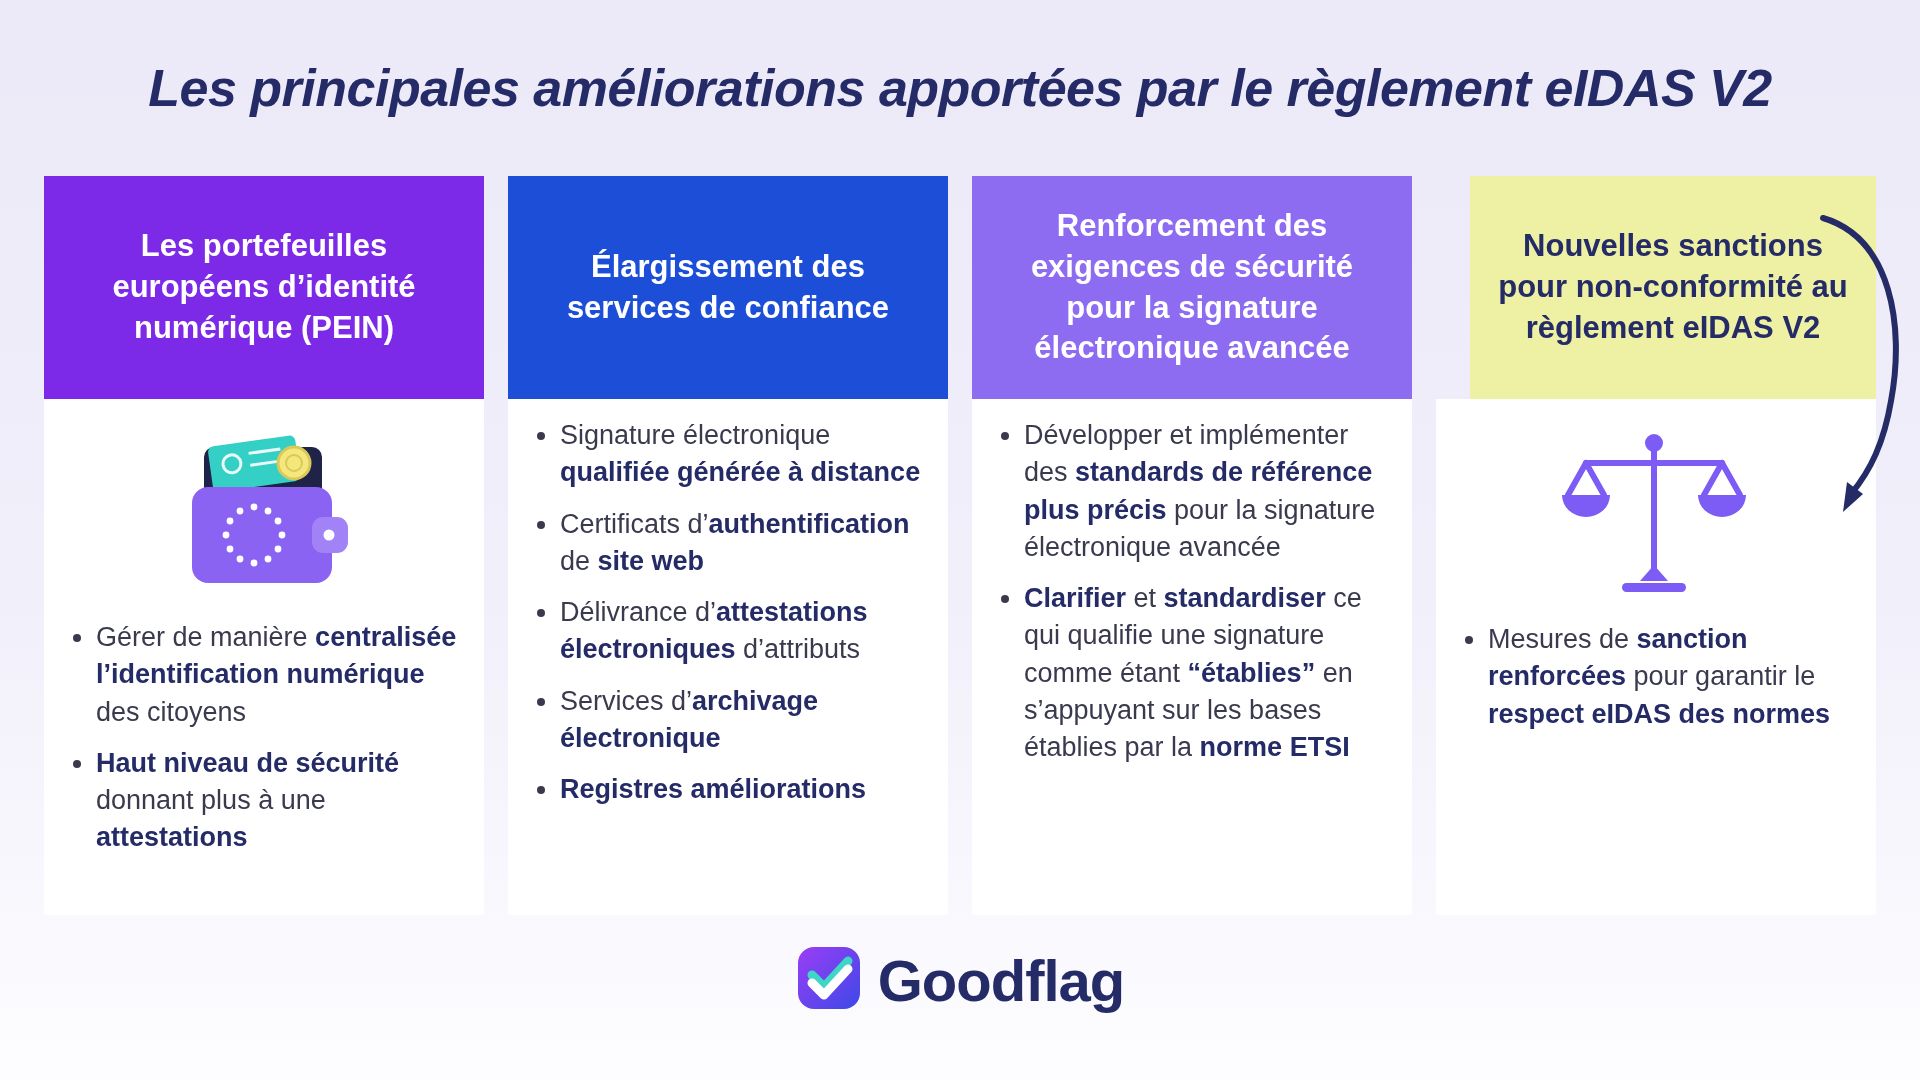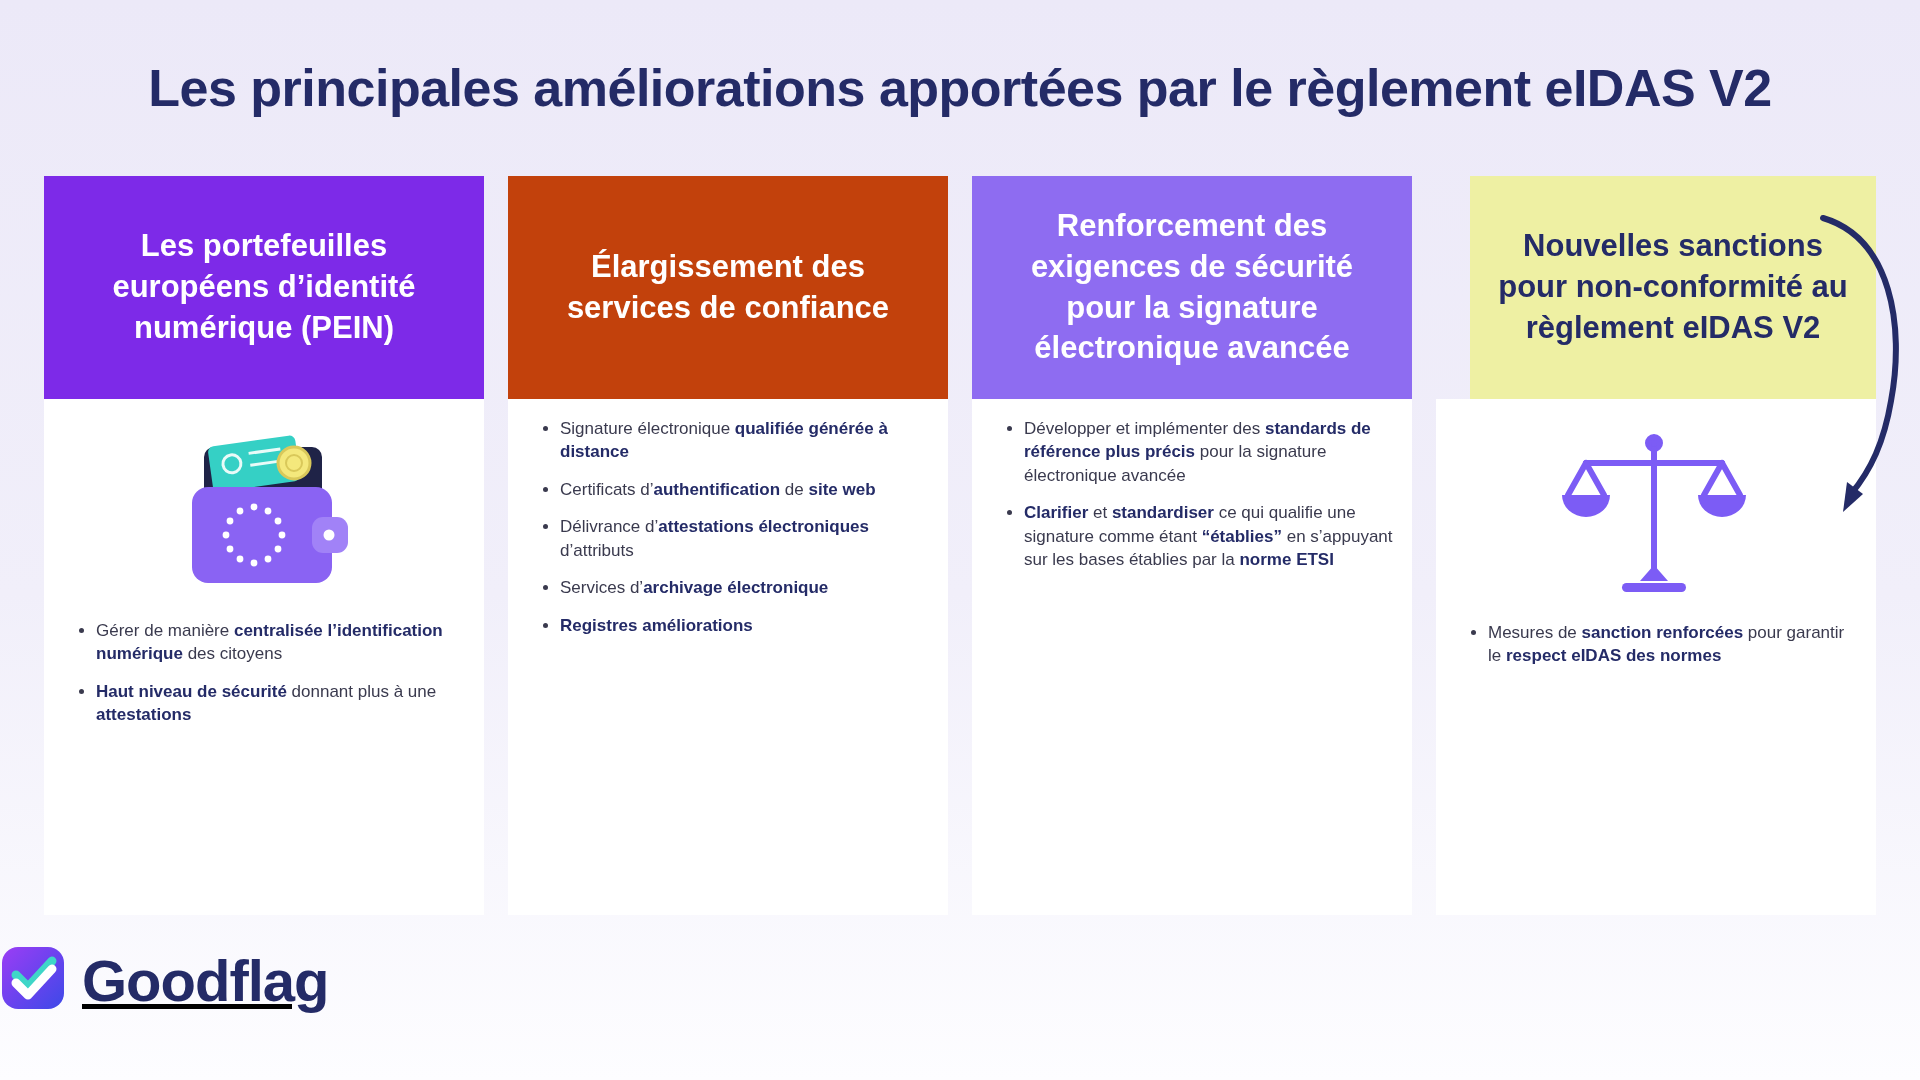--- a/index.html
+++ b/index.html
@@ -12,20 +12,21 @@
   .canvas { position: relative; width: 1920px; height: 1080px; }
 
   .title {
     margin-top: 58px;
     text-align: center;
     font-size: 52px;
     font-weight: 800;
     letter-spacing: -0.5px;
     color: #242B67;
     padding: 0 30px;
+    font-style: italic;
   }
 
   .columns {
     display: flex;
     justify-content: center;
     gap: 24px;
     padding: 14px 44px;
     margin-top: 44px;
     height: 767px;
   }
@@ -40,29 +41,29 @@
     display: flex;
     align-items: center;
     justify-content: center;
     text-align: center;
     font-size: 31px;
     font-weight: 700;
     line-height: 1.32;
     padding: 0 26px;
   }
   .h1 { background: #7D2AE8; color: #FFFFFF; }
-  .h2 { background: #c2410c; color: #FFFFFF; }
+  .h2 { background: #1d4ed8; color: #FFFFFF; }
   .h3 { background: #8E6CF1; color: #FFFFFF; }
   .h4 { background: #EEF0A3; color: #242B67; margin-left: 34px; }
 
   .col-body {
     background: #FFFFFF;
     flex: 1;
     padding: 18px 18px 16px 14px;
-    font-size: 17px;
+    font-size: 27px;
     color: #3A3A4E;
     line-height: 1.38;
   }
   .icon-wrap {
     display: flex;
     justify-content: center;
     align-items: center;
     margin: 14px 0 18px 0;
   }
   ul.bullets { margin: 0; padding-left: 38px; list-style: disc; }
@@ -74,23 +75,23 @@
     left: 1795px;
     top: 148px;
     width: 125px;
     height: 330px;
     pointer-events: none;
   }
 
   .footer {
     margin-top: 16px;
     display: flex;
+    justify-content: center;
     align-items: center;
     gap: 16px;
-    text-decoration: underline;
   }
   .brand {
     font-size: 58px;
     font-weight: 800;
     color: #242B67;
     letter-spacing: -1px;
   }
 </style>
 </head>
 <body>

